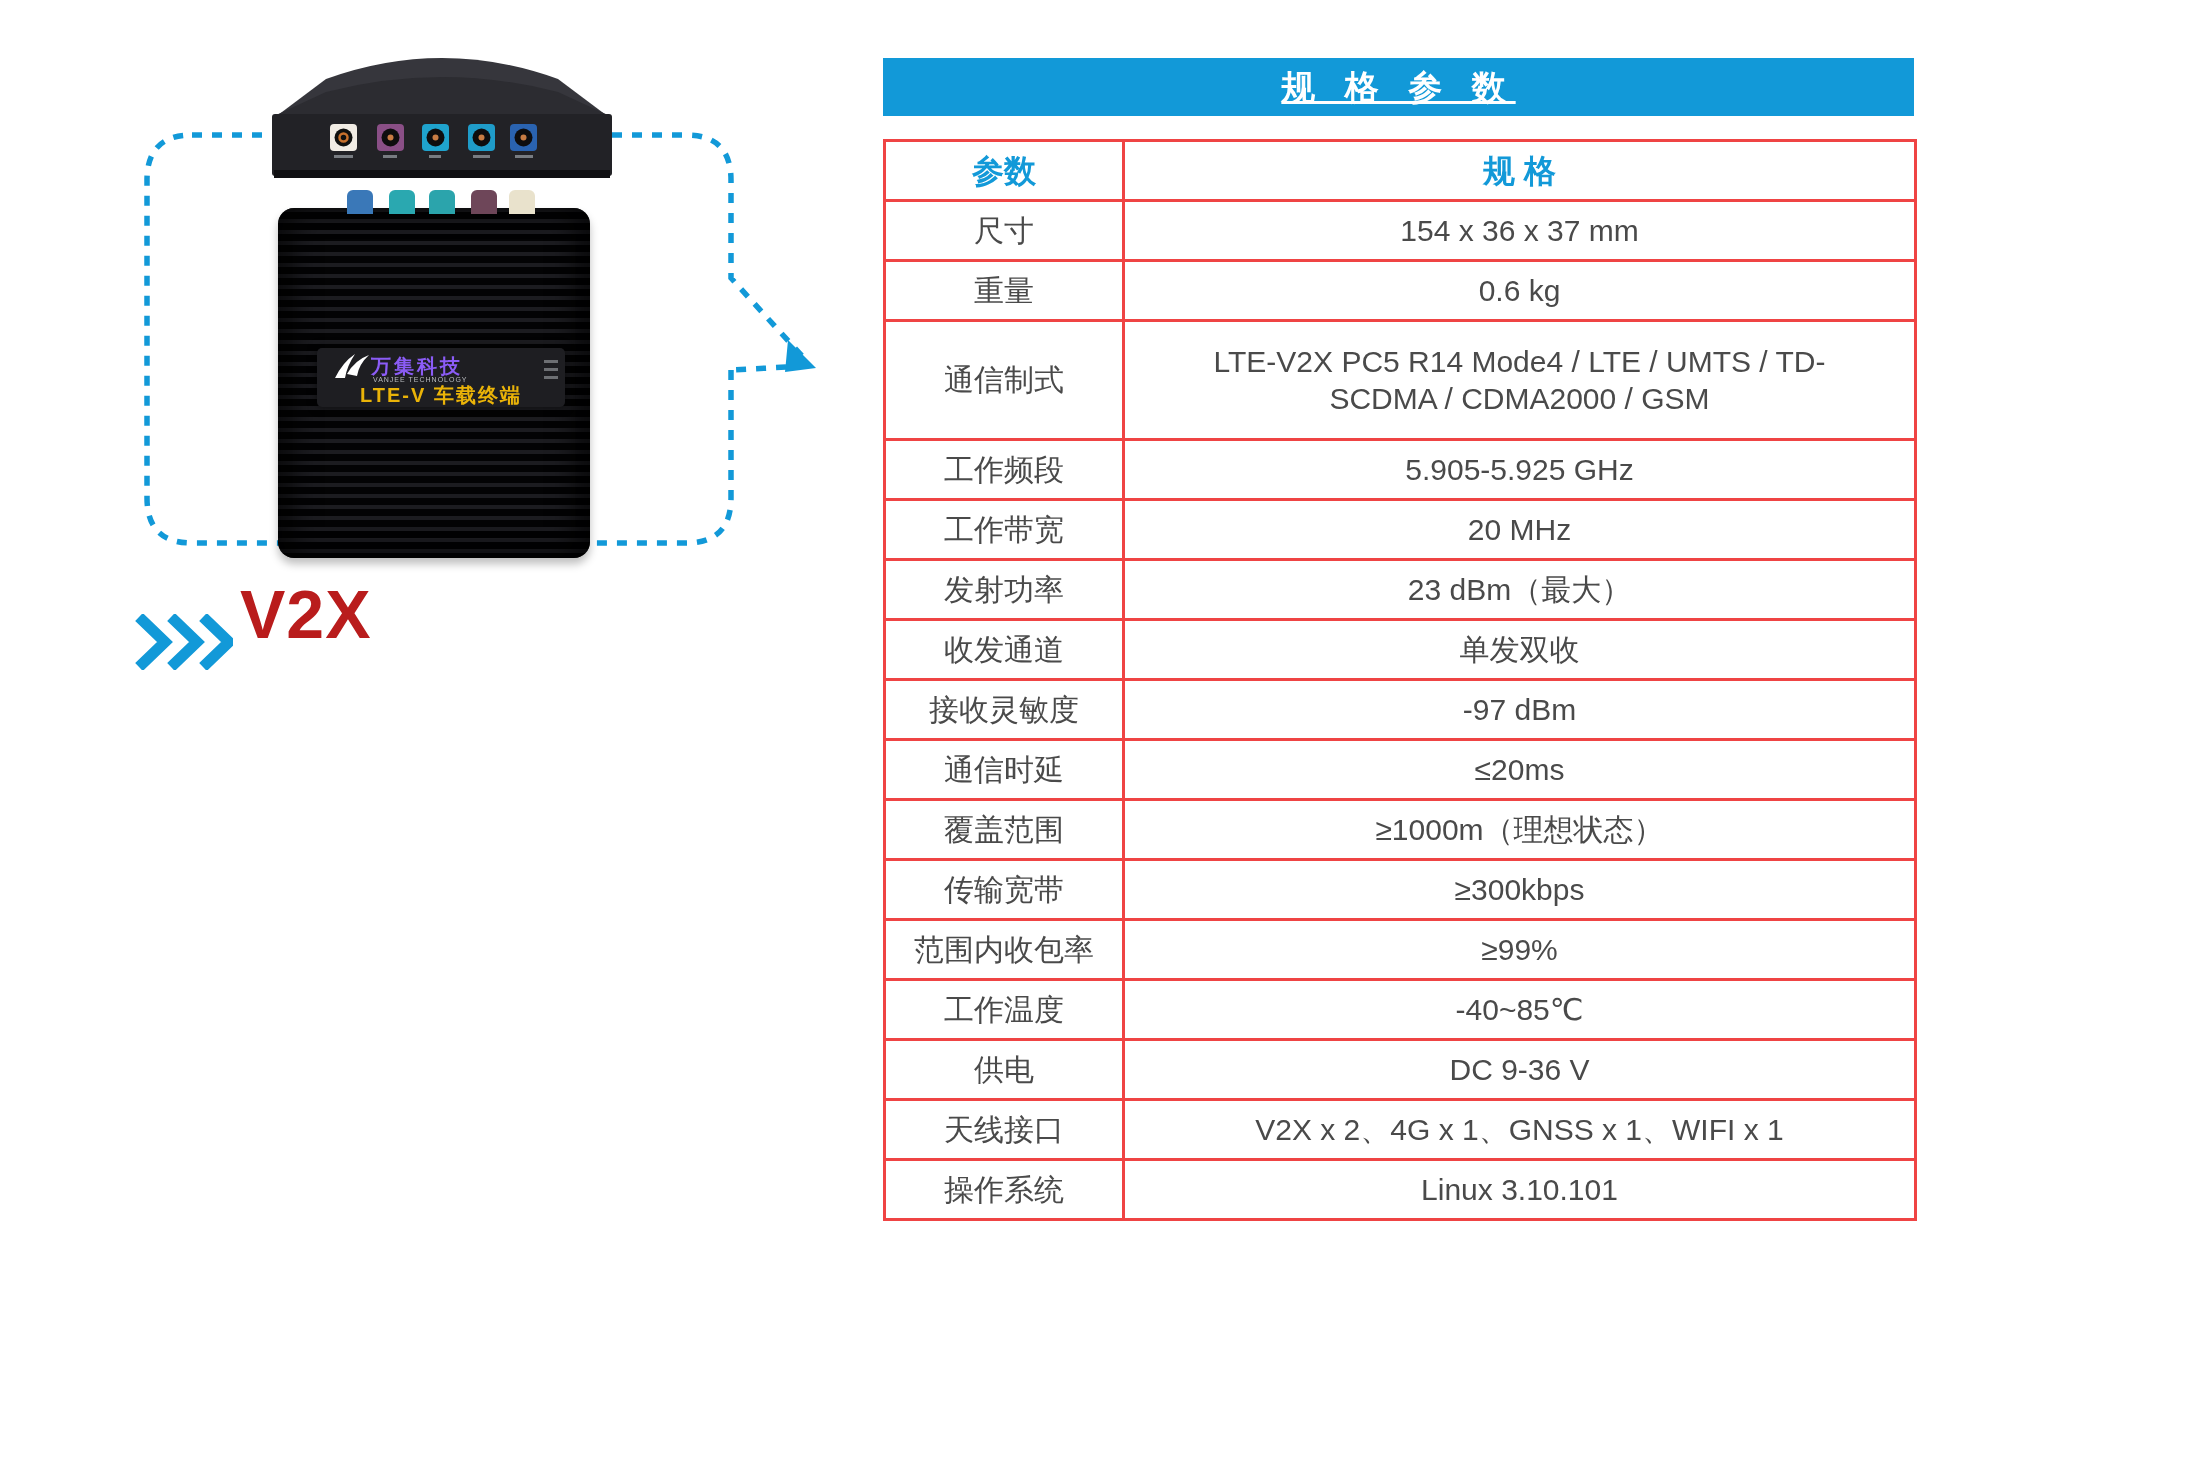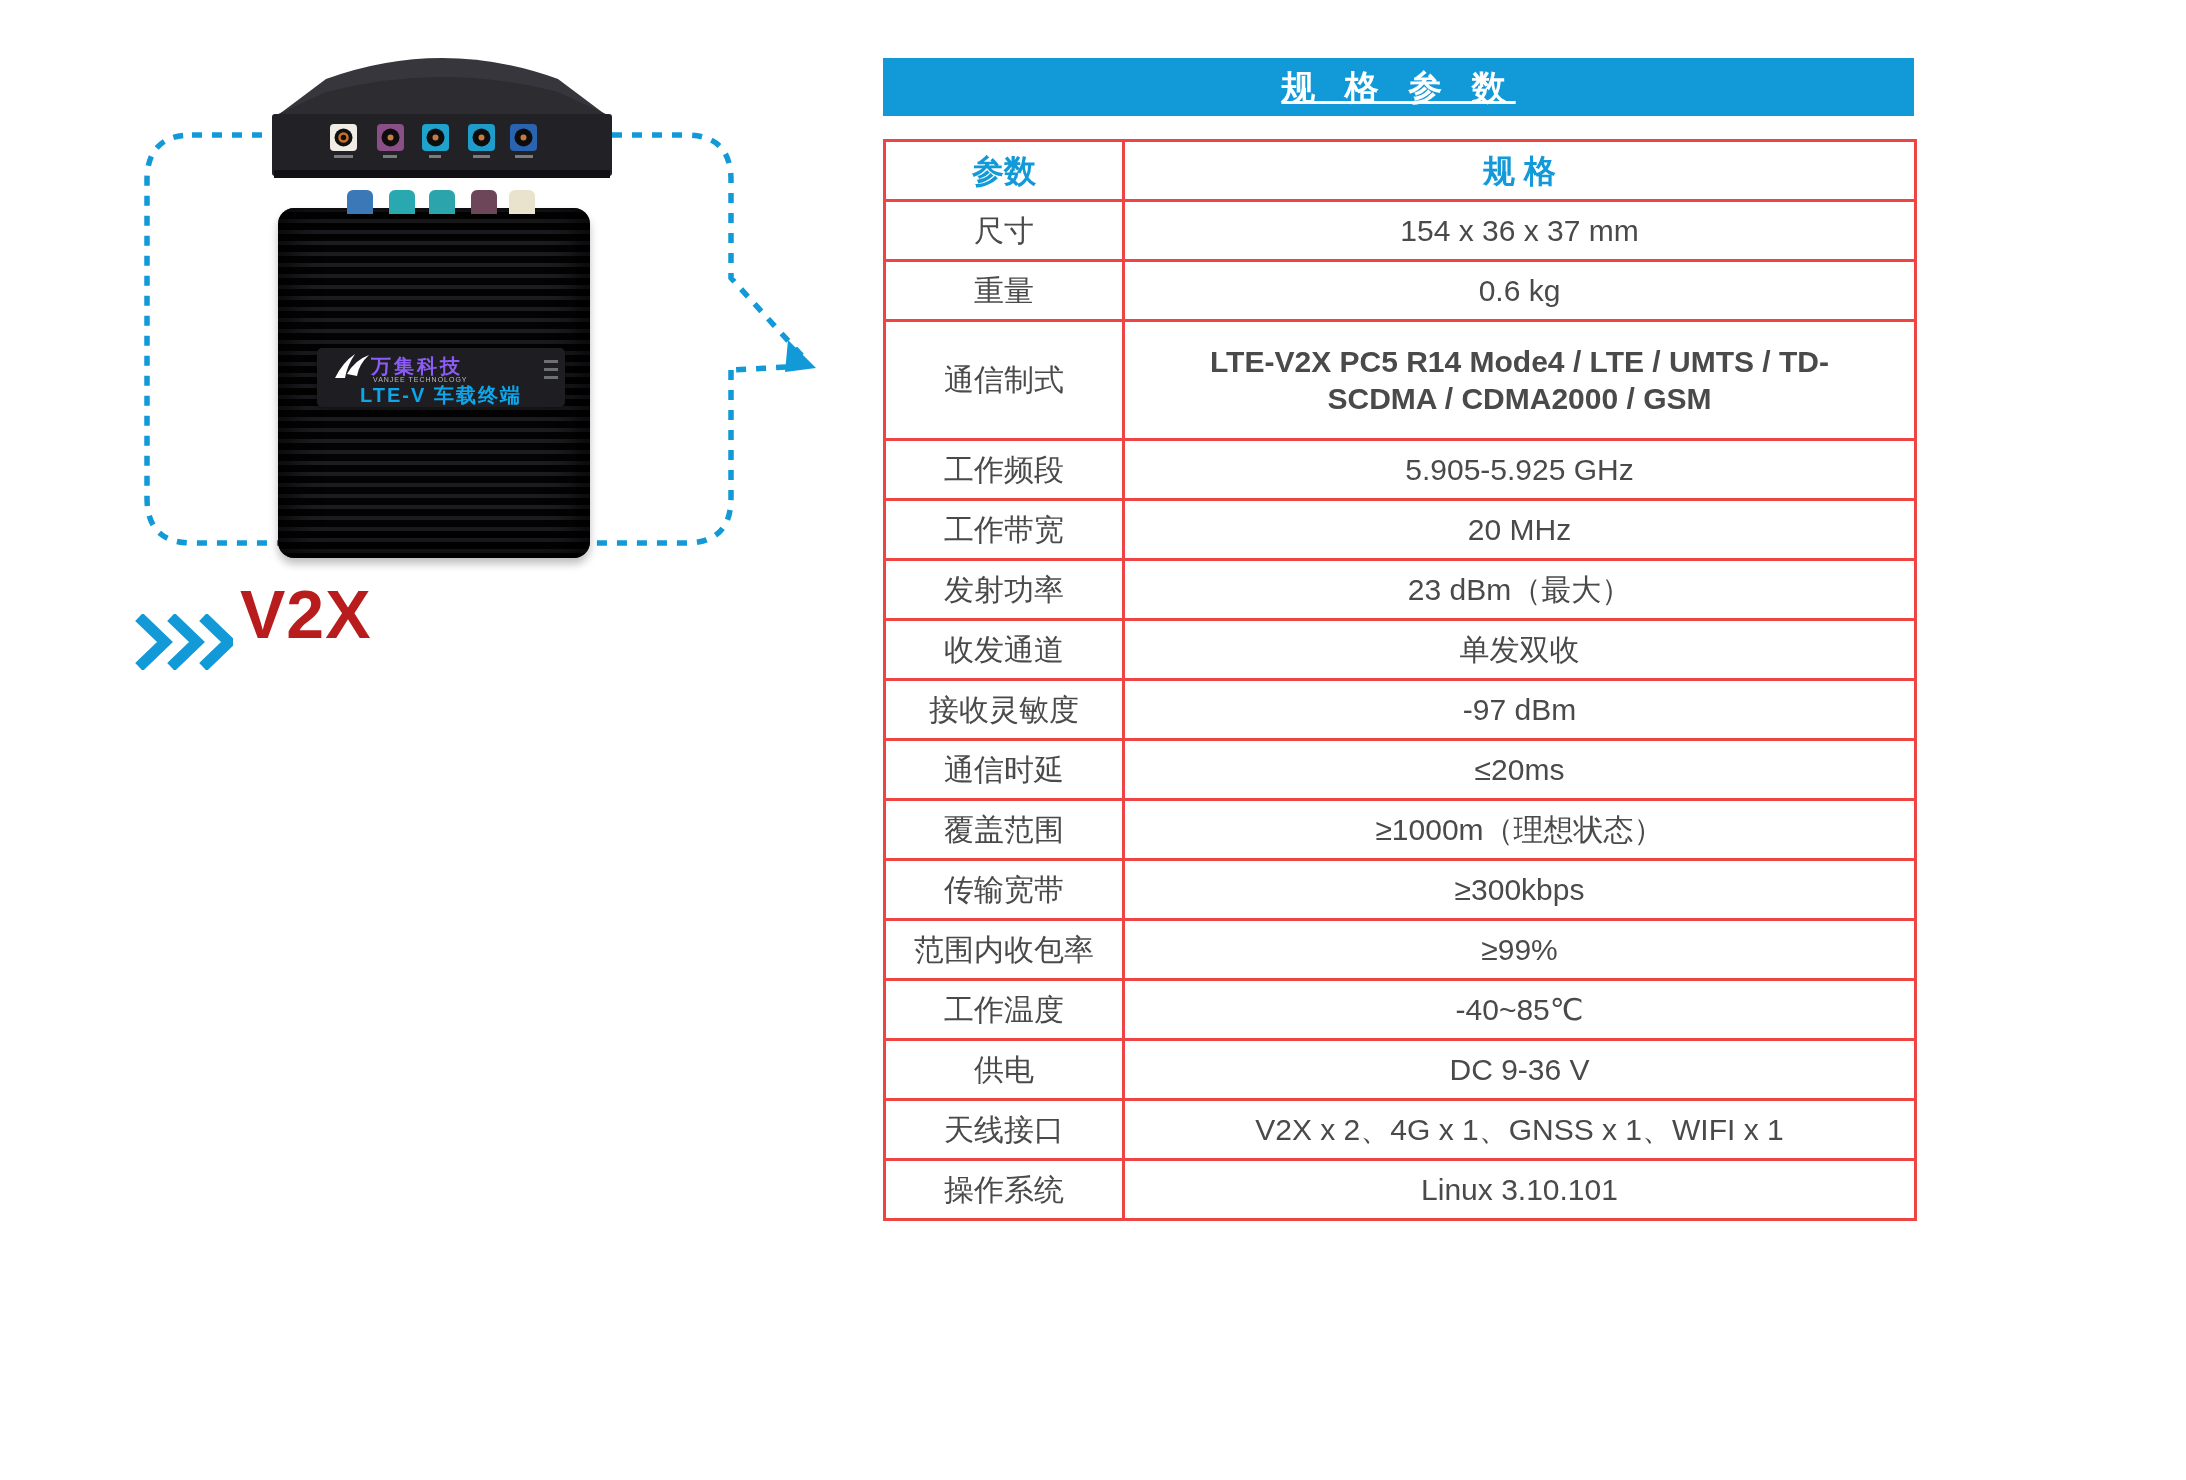--- a/index.html
+++ b/index.html
@@ -19,42 +19,42 @@
     font-size:30px;color:#4a4a4a;
   }
   table.spec-table col.c1{width:239px;}
   table.spec-table col.c2{width:792px;}
   table.spec-table th,table.spec-table td{
     border:3px solid #ef4444;text-align:center;vertical-align:middle;
     padding:0 6px;height:57px;line-height:1.25;
   }
   table.spec-table th{color:#1299d8;font-size:32px;font-weight:bold;}
   tr.tall td{height:116px;}
-  .spec-wrap{max-width:640px;margin:16px auto;font-weight:bold;}
+  .spec-wrap{max-width:640px;margin:16px auto;}
   
   .callout-svg{position:absolute;left:130px;top:120px;}
   
   .top-photo{position:absolute;left:268px;top:52px;}
   .device-body{
     position:absolute;left:278px;top:208px;width:312px;height:350px;
     background:repeating-linear-gradient(180deg,#1c1c20 0px,#1c1c20 4px,#030304 4px,#030304 11px);
     border-radius:16px;
     box-shadow:inset 16px 0 26px rgba(0,0,0,.6),inset -16px 0 26px rgba(0,0,0,.6),0 6px 8px rgba(0,0,0,.25);
   }
   .stub{position:absolute;top:-18px;width:26px;height:24px;border-radius:6px 6px 0 0;}
   .label-band{
     position:absolute;left:39px;top:140px;width:248px;height:59px;
     background:#1e1e22;border-radius:5px;box-shadow:0 0 10px rgba(0,0,0,.6);
   }
   .brand-row{position:absolute;left:16px;top:5px;height:26px;display:flex;align-items:center;}
   .brand-text{color:#8b5cf6;font-size:20px;font-weight:bold;letter-spacing:3px;white-space:nowrap;}
   .brand-sub{position:absolute;left:56px;top:28px;color:#b9bcc0;font-size:7px;letter-spacing:1px;white-space:nowrap;}
   .model-text{
     position:absolute;left:0;right:0;top:34px;text-align:center;
-    color:#0ea5e9;font-size:20px;font-weight:bold;letter-spacing:2px;white-space:nowrap;
+    color:#eab308;font-size:20px;font-weight:bold;letter-spacing:2px;white-space:nowrap;
   }
   .vent{position:absolute;right:7px;top:12px;width:14px;}
   .vent div{height:3px;background:#cfd2d6;opacity:.45;margin-bottom:5px;}
   
   .v2x-chevrons{position:absolute;left:133px;top:614px;}
   .v2x-text{
     position:absolute;left:240px;top:580px;color:#b91c1c;
     font-size:68px;font-weight:bold;letter-spacing:1px;line-height:68px;
   }
 </style>

